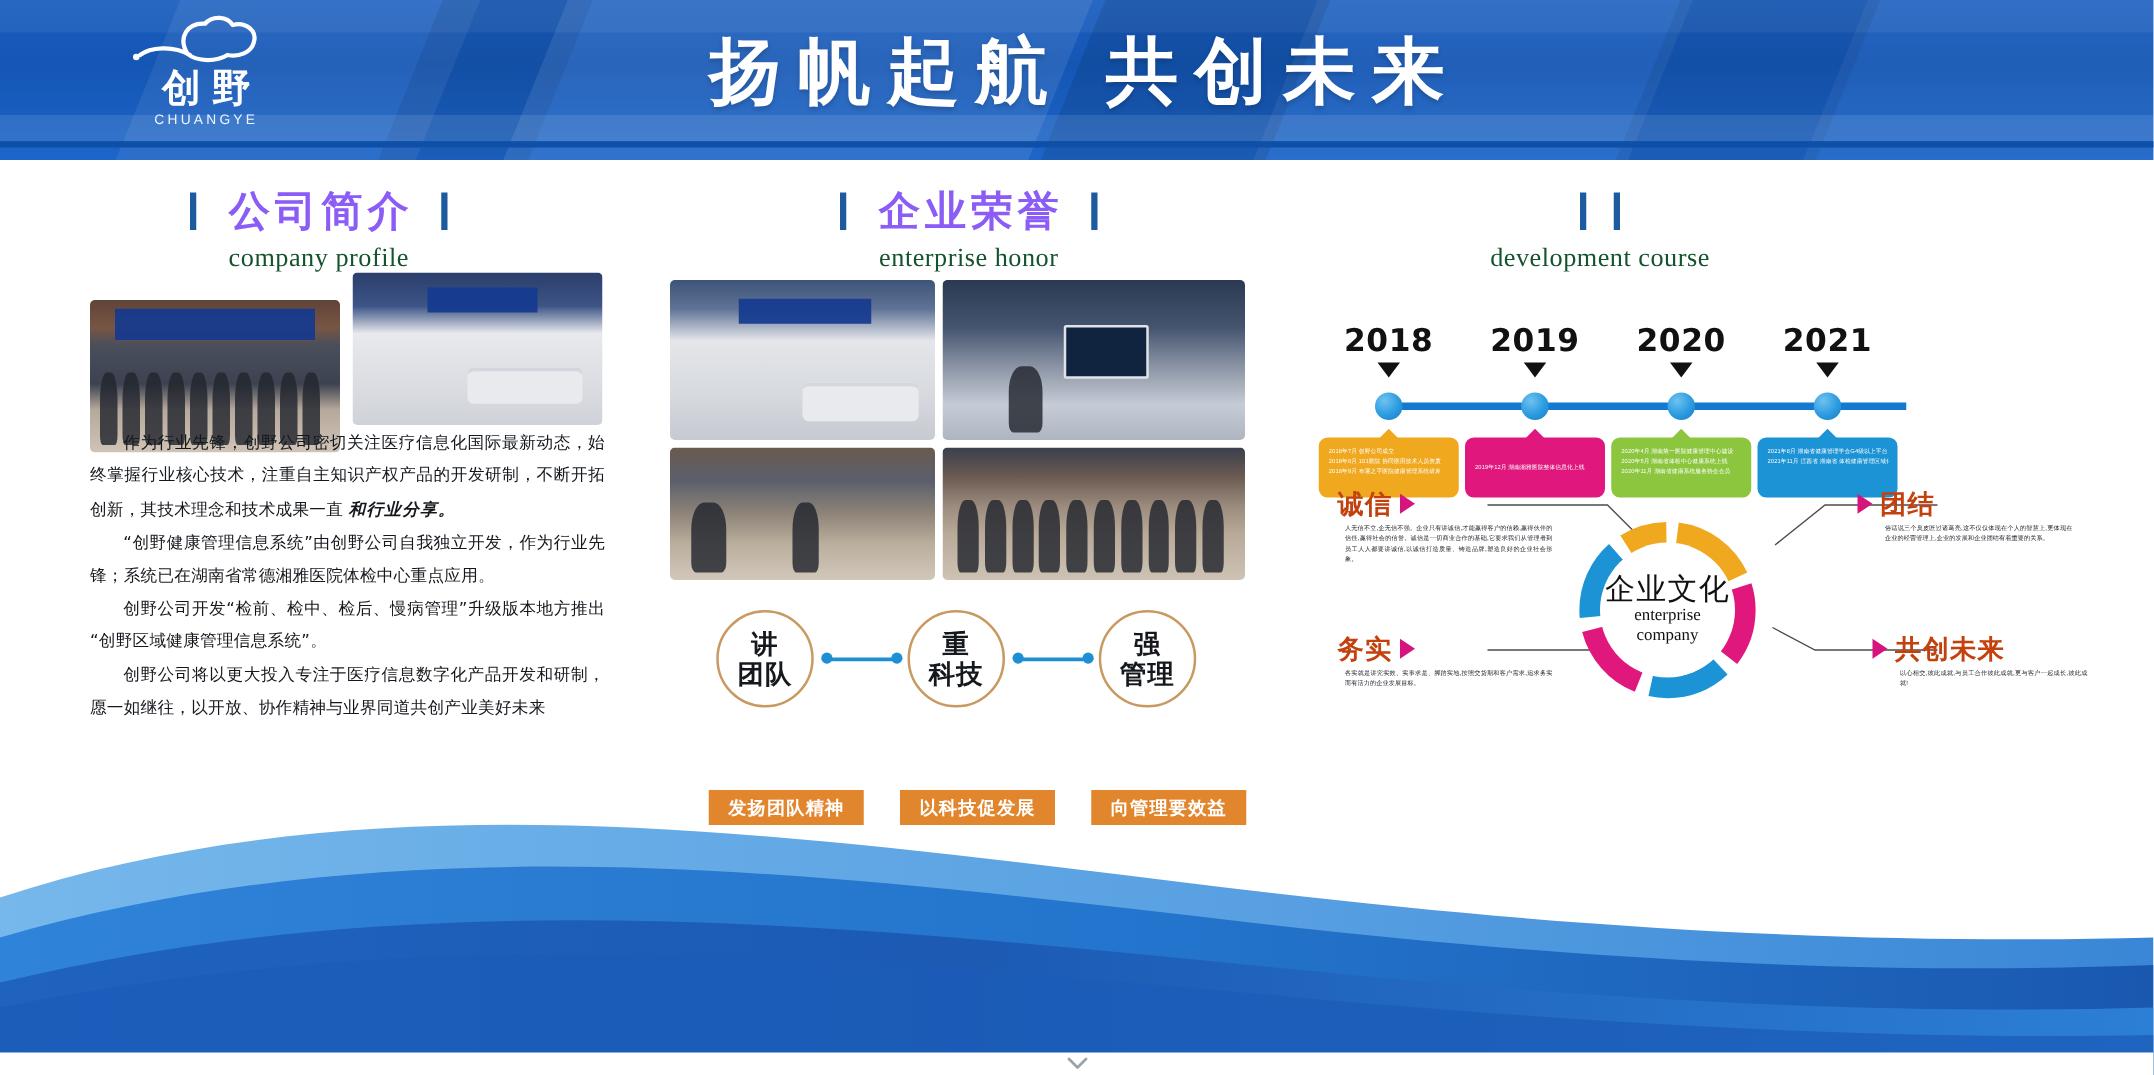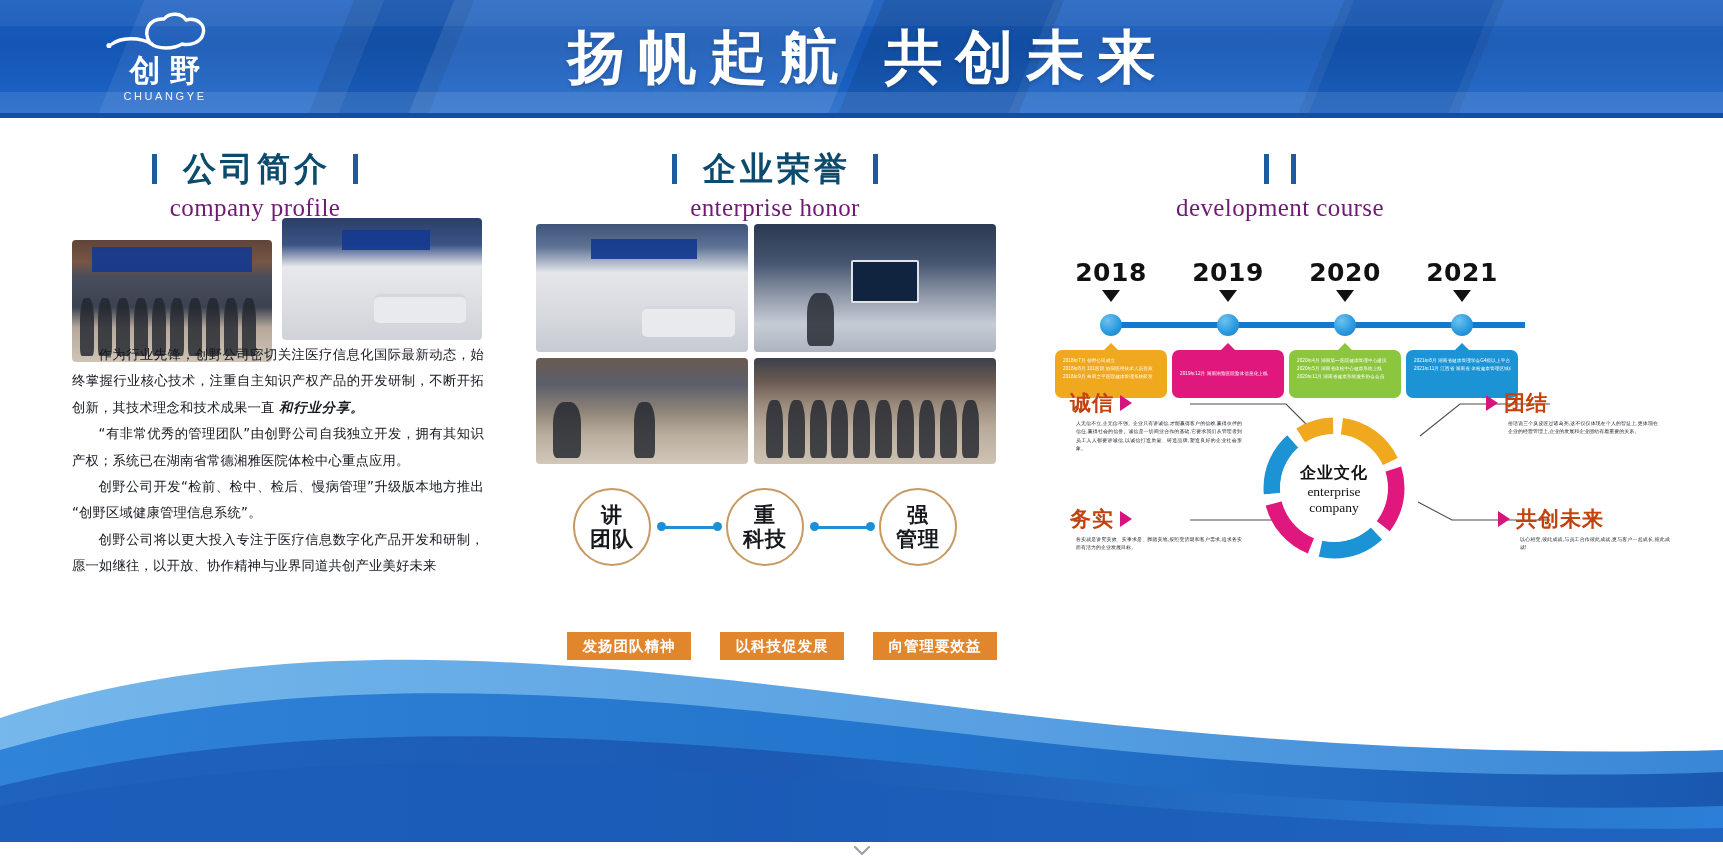--- a/index.html
+++ b/index.html
@@ -12,21 +12,21 @@
   #poster {
     position: relative;
     width: 1723px; height: 860px;
     background: #ffffff;
     overflow: hidden;
   }
 
   
   .header {
     position: absolute; left: 0; top: 0;
-    width: 1723px; height: 113px;
+    width: 1723px; height: 128px;
     background: linear-gradient(180deg,#1a5fc0 0%,#1456b4 40%,#1d66c9 100%);
     overflow: hidden;
     text-decoration: underline;
   }
   .hdr-band {
     position: absolute; background: rgba(255,255,255,0.10);
     transform: skewX(-22deg);
   }
   .hdr-band.b1 { left: 120px;  top: -10px;  width: 240px; height: 140px; background: rgba(255,255,255,0.07); }
   .hdr-band.b2 { left: 330px;  top: -10px;  width: 120px; height: 140px; background: rgba(0,0,0,0.08); }
@@ -79,27 +79,27 @@
 
   
   .sec-head { position: absolute; text-align: center; }
   .sec-head .cn-line {
     display: flex; align-items: center; justify-content: center; gap: 22px;
     height: 42px;
   }
   .sec-head .bar { width: 5px; height: 30px; background: #1d5b9e; display: block; }
   .sec-head .cn {
     font-family: "Liberation Serif", "DejaVu Serif", serif;
-    font-size: 33px; font-weight: 700; color: #0c4a6e;
+    font-size: 33px; font-weight: 700; color: #8b5cf6;
     letter-spacing: 4px; text-indent: 4px;
   }
   .sec-head .en {
     margin-top: 4px;
     font-family: "Liberation Serif", "DejaVu Serif", serif;
-    font-size: 25px; color: #701a75; letter-spacing: 0.4px;
+    font-size: 21px; color: #14532d; letter-spacing: 0.4px;
   }
   #sec-profile { left: 110px; top: 148px; width: 290px; }
   #sec-honor   { left: 660px; top: 148px; width: 230px; }
   #sec-course  { left: 1165px; top: 148px; width: 230px; }
 
   
   .photo { position: absolute; border-radius: 4px; overflow: hidden; }
   .photo .inner { width: 100%; height: 100%; position: relative; }
   .ph-a .inner {
     background:
@@ -244,21 +244,21 @@
   .wheel-center {
     position: absolute; left: 50%; top: 50%;
     transform: translate(-50%,-50%);
     width: 108px; height: 108px; border-radius: 50%;
     background: #fff;
     display: flex; flex-direction: column;
     align-items: center; justify-content: center;
   }
   .wheel-center .cn {
     font-family: "Liberation Serif","DejaVu Serif",serif;
-    font-size: 16px; font-weight: 700; color: #111; letter-spacing: 1px;
+    font-size: 24px; font-weight: 400; color: #111; letter-spacing: 1px;
     line-height: 23px;
   }
   .wheel-center .en1, .wheel-center .en2 {
     font-family: "Liberation Serif","DejaVu Serif",serif;
     font-size: 13.5px; color: #111; line-height: 16px;
   }
 
   .c-item { position: absolute; width: 172px; }
   .c-title {
     display: flex; align-items: center; gap: 6px;
@@ -377,21 +377,21 @@
 
   <div class="photo ph-b" style="left:282px; top:218px; width:200px; height:122px;">
     <div class="inner">
       <div class="ph-banner" style="left:30%; top:10%; width:44%; height:16%;"></div>
       <div class="ph-sofa" style="left:46%; top:62%; width:46%; height:24%;"></div>
     </div>
   </div>
 
   <div class="body-copy">
     <p><span>作为行业先锋，创野公司密切关注医疗信息化国际最新动态，始终掌握行业核心技术，注重自主知识产权产品的开发研制，不断开拓创新，其技术理念和技术成果一直</span> <span class="hand">和行业分享。</span></p>
-    <p>“有非常优秀的管理团队”由创野公司自我独立开发，拥有其知识产权；系统已在湖南省常德湘雅医院体检中心重点应用。</p>
+    <p>“创野健康管理信息系统”由创野公司自我独立开发，作为行业先锋；系统已在湖南省常德湘雅医院体检中心重点应用。</p>
     <p>创野公司开发“检前、检中、检后、慢病管理”升级版本地方推出“创野区域健康管理信息系统”。</p>
     <p>创野公司将以更大投入专注于医疗信息数字化产品开发和研制，愿一如继往，以开放、协作精神与业界同道共创产业美好未来</p>
   </div>
 
   <div class="photo ph-c" style="left:536px; top:224px; width:212px; height:128px;">
     <div class="inner">
       <div class="ph-banner" style="left:26%; top:12%; width:50%; height:15%;"></div>
       <div class="ph-sofa" style="left:50%; top:64%; width:44%; height:24%;"></div>
     </div>
   </div>

